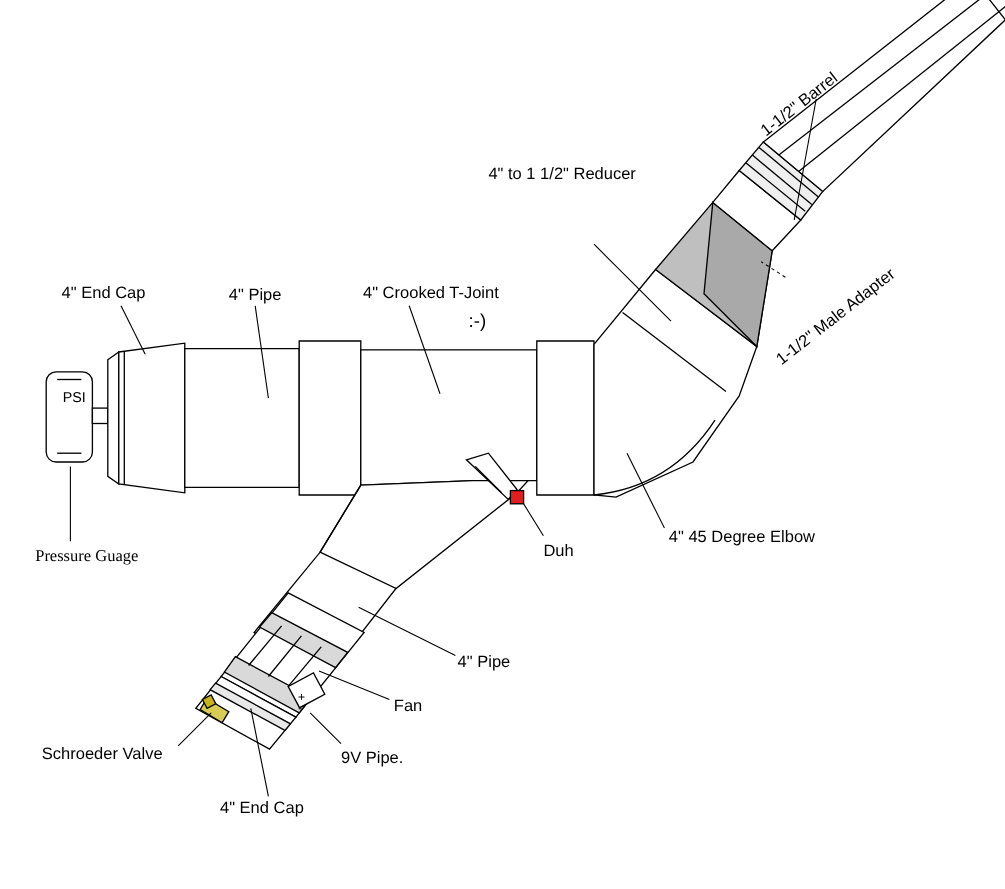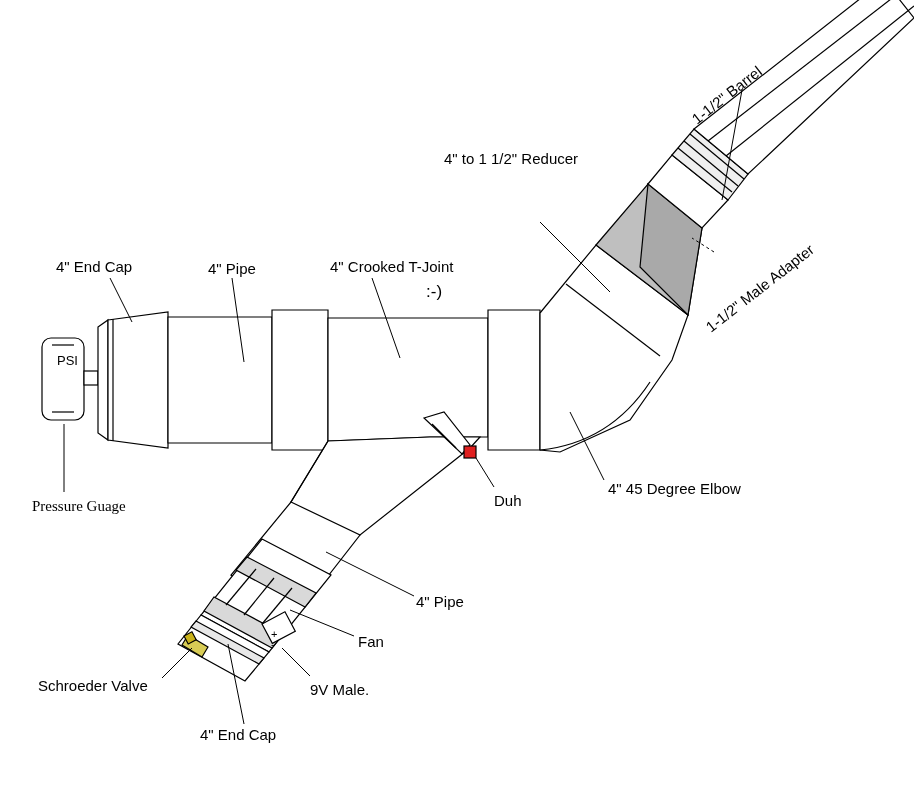--- a/index.html
+++ b/index.html
@@ -147,20 +147,20 @@
 
   <div class="lbl" style="left:608px; top:480px;">4" 45 Degree Elbow</div>
 
   <div class="lbl" style="left:32px; top:497px;font-family:Liberation Serif, serif;">Pressure Guage</div>
   <div class="lbl" style="left:57px; top:352px; font-size:13px; letter-spacing:0; line-height:1.35; width:12px; text-align:right;">PSI</div>
 
   <div class="lbl" style="left:494px; top:492px;text-align:center;">Duh</div>
 
   <div class="lbl" style="left:416px; top:593px;">4" Pipe</div>
   <div class="lbl" style="left:358px; top:633px;text-align:right;">Fan</div>
-  <div class="lbl" style="left:310px; top:681px;">9V Male.</div>
+  <div class="lbl" style="left:310px; top:681px;">9V Pipe.</div>
   <div class="lbl" style="left:38px; top:677px;">Schroeder Valve</div>
   <div class="lbl" style="left:200px; top:726px;">4" End Cap</div>
 
   <div class="lbl" style="left:271px; top:628px; font-size:11px;">+</div>
   <div class="lbl" style="left:271px; top:638px; font-size:11px;">-</div>
 
 </div>
 
 </body></html>

